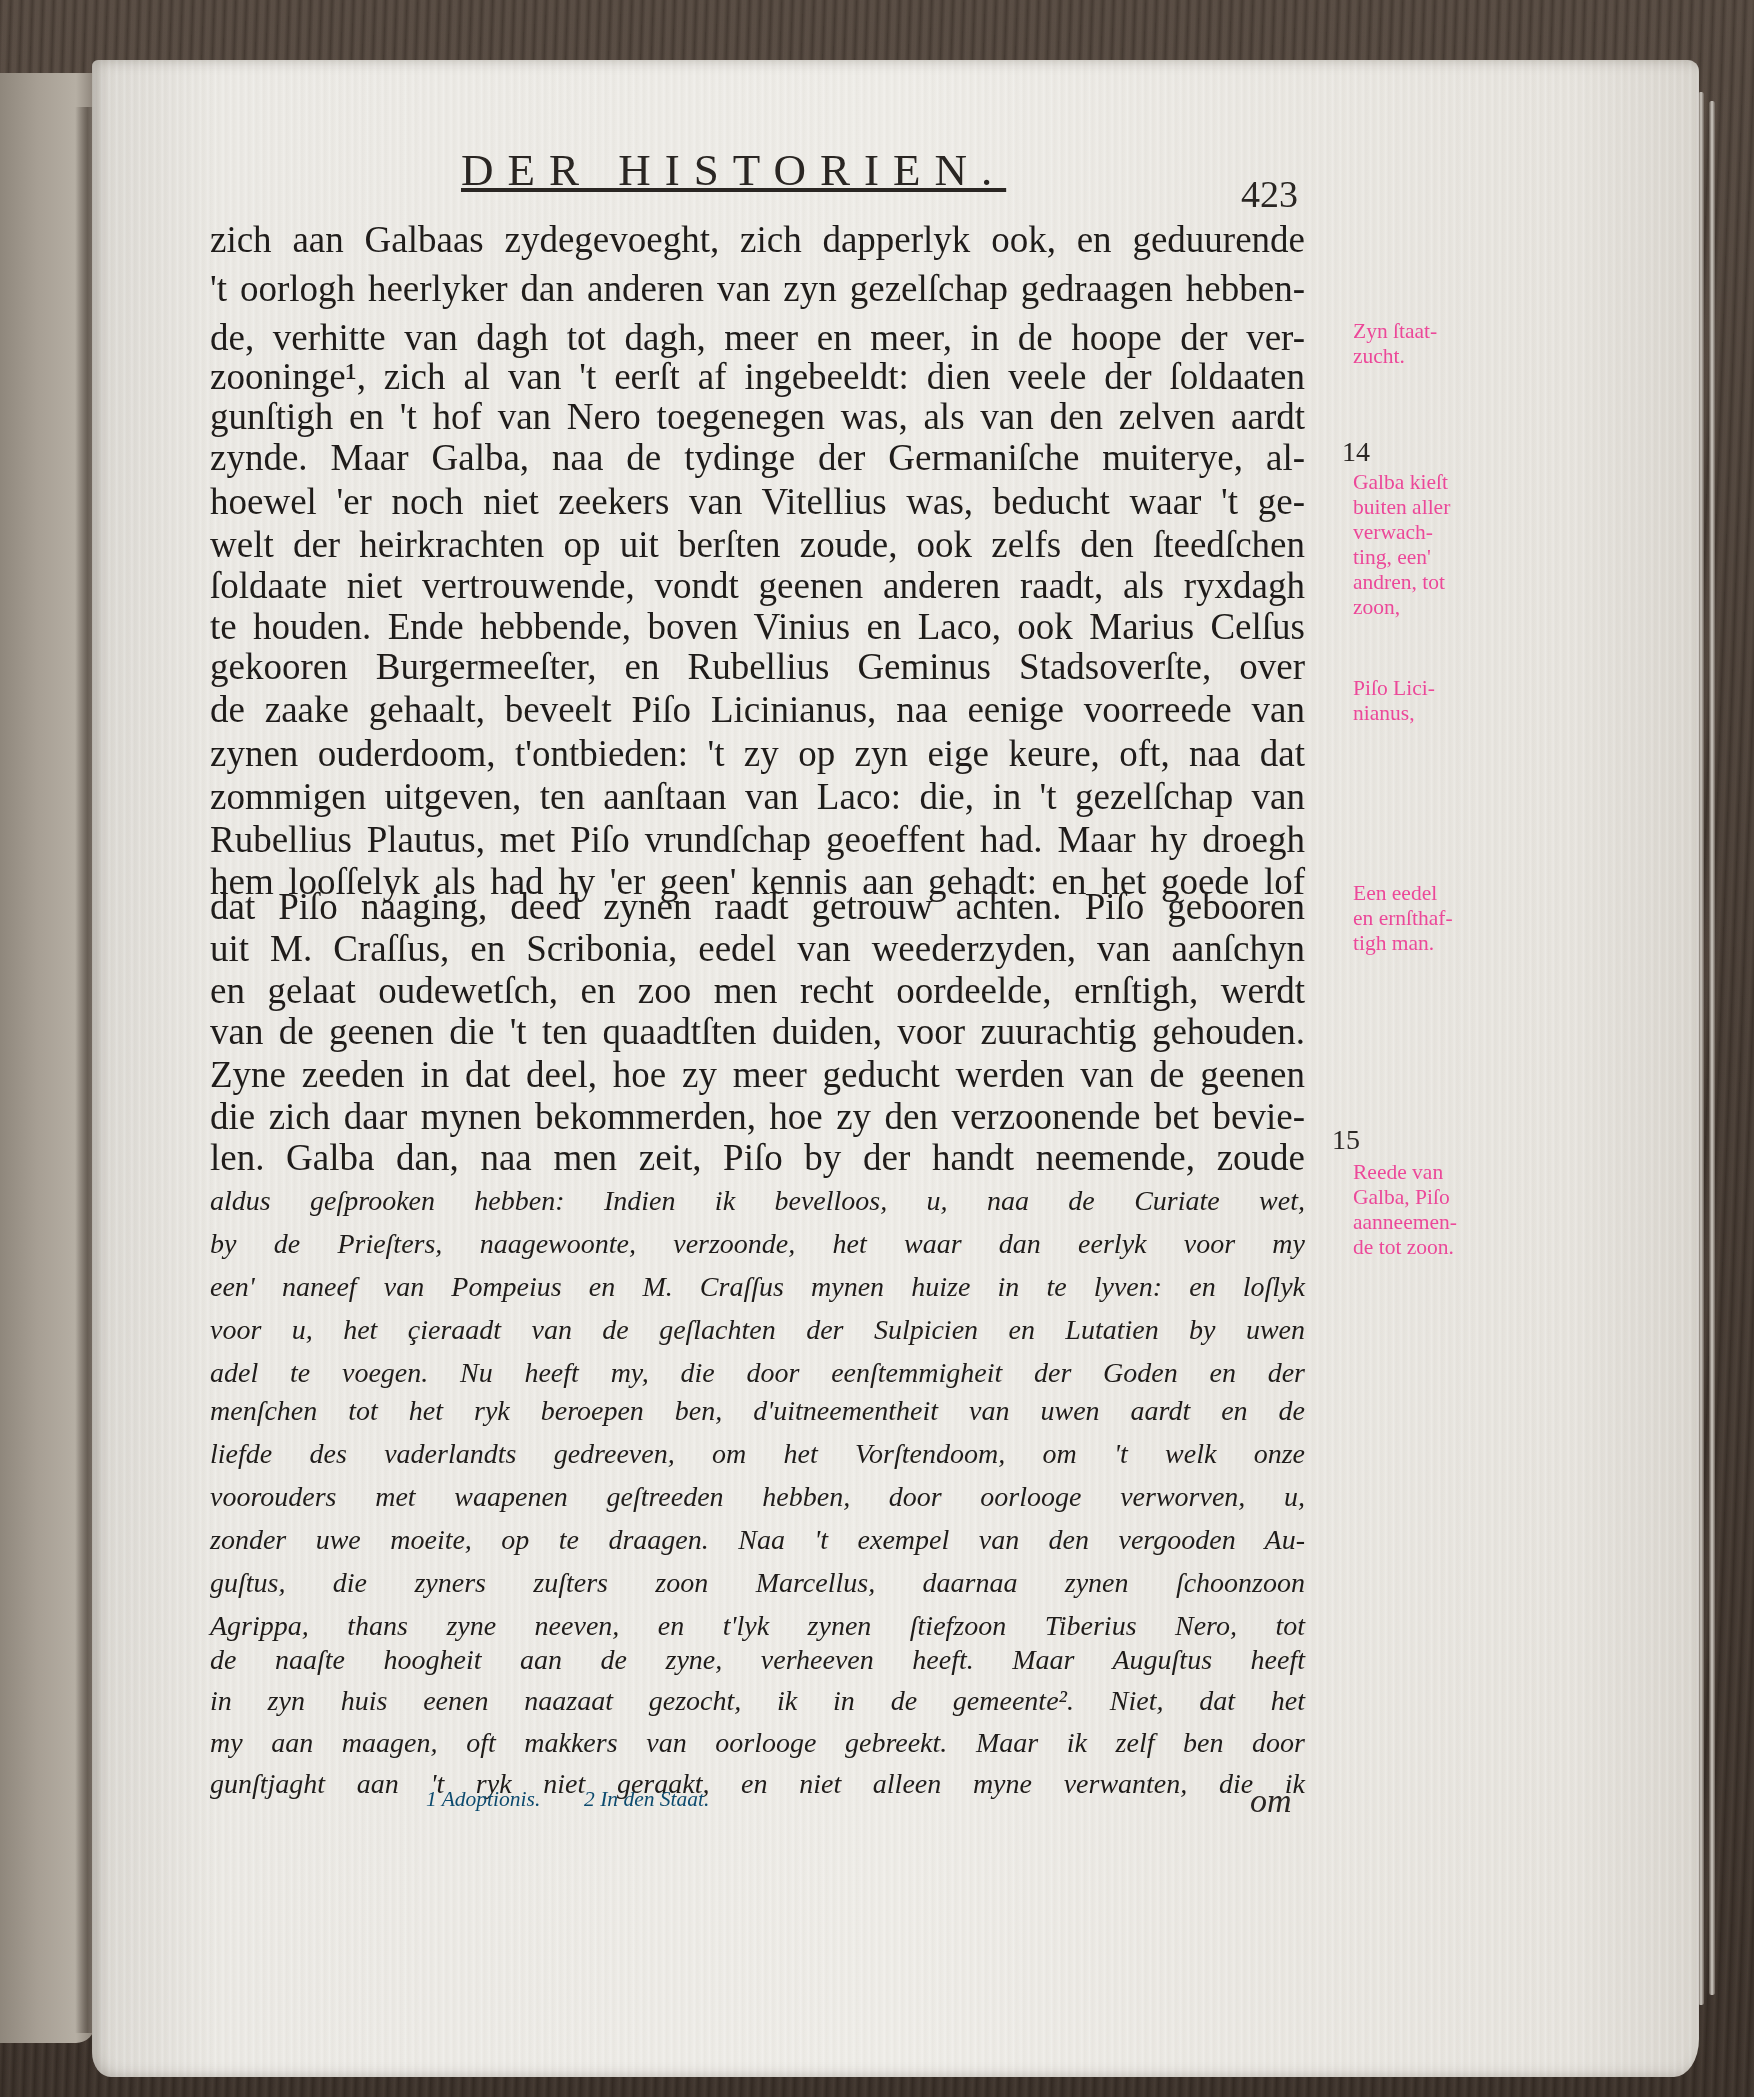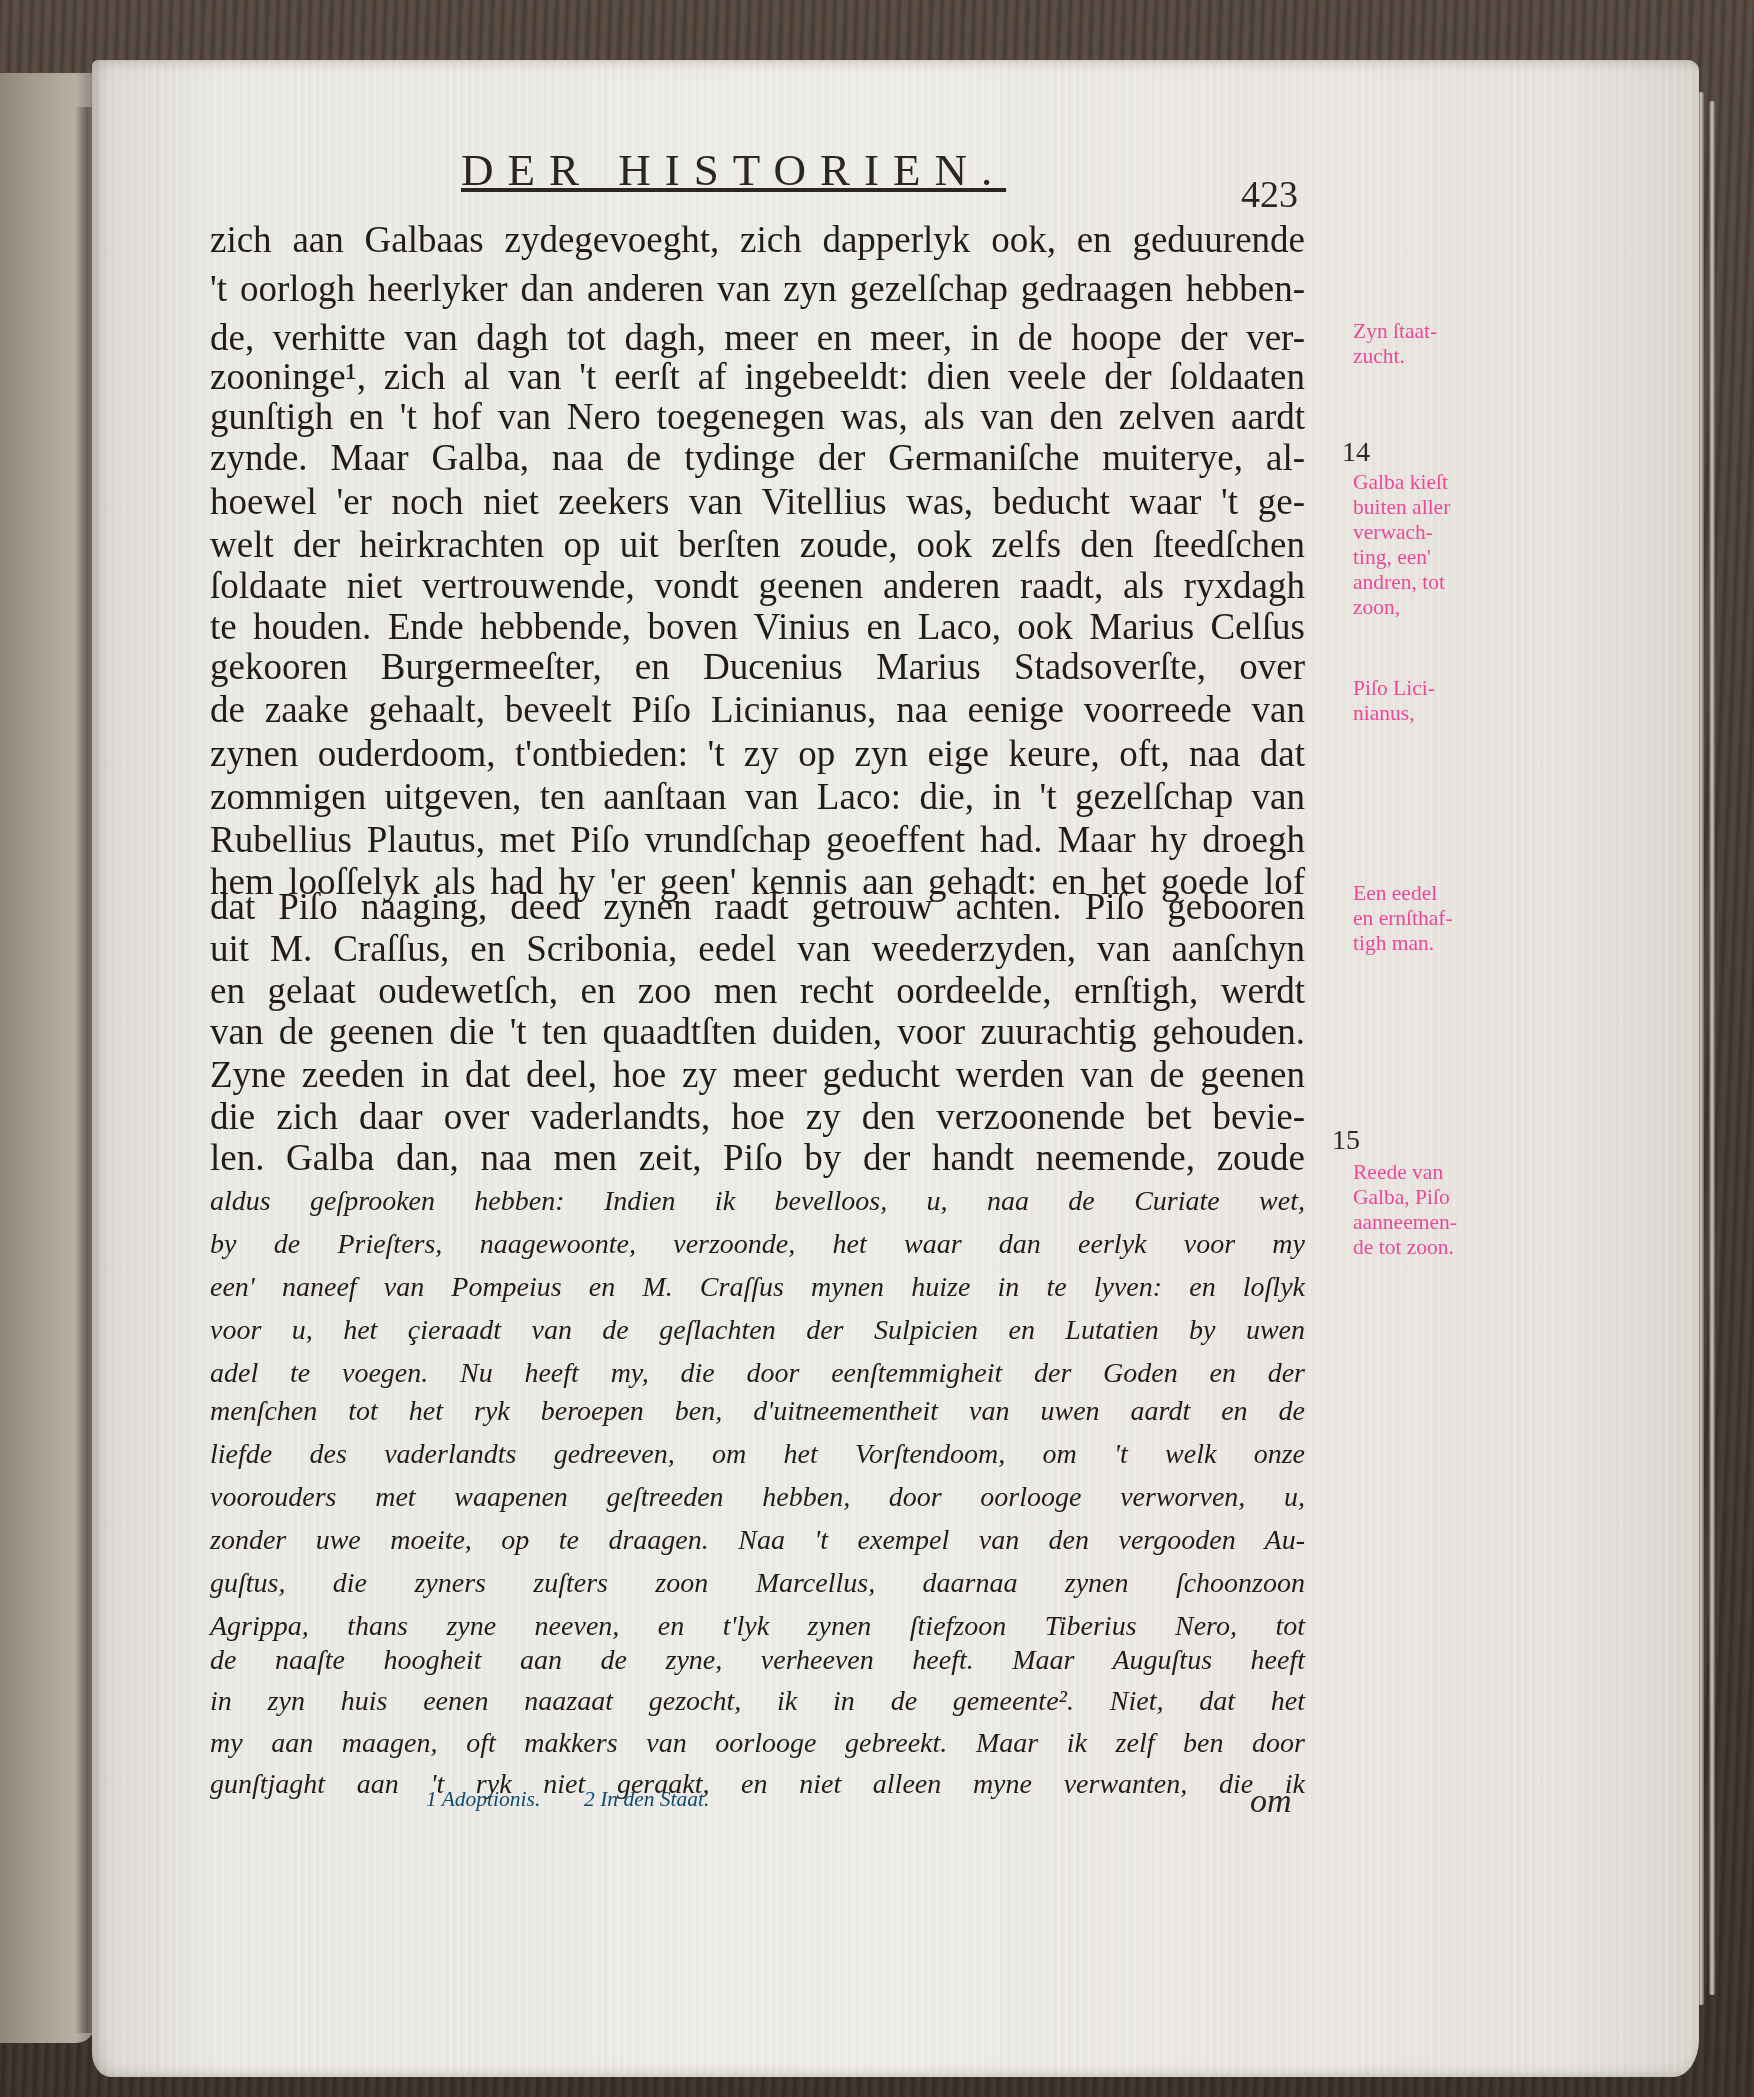--- a/index.html
+++ b/index.html
@@ -76,32 +76,32 @@
   <div class="text-line" style="top:218px">zich aan Galbaas zydegevoeght, zich dapperlyk ook, en geduurende</div>
   <div class="text-line" style="top:267px">'t oorlogh heerlyker dan anderen van zyn gezelſchap gedraagen hebben-</div>
   <div class="text-line" style="top:316px">de, verhitte van dagh tot dagh, meer en meer, in de hoope der ver-</div>
   <div class="text-line" style="top:355px">zooninge¹, zich al van 't eerſt af ingebeeldt: dien veele der ſoldaaten</div>
   <div class="text-line" style="top:395px">gunſtigh en 't hof van Nero toegenegen was, als van den zelven aardt</div>
   <div class="text-line" style="top:436px">zynde. Maar Galba, naa de tydinge der Germaniſche muiterye, al-</div>
   <div class="text-line" style="top:480px">hoewel 'er noch niet zeekers van Vitellius was, beducht waar 't ge-</div>
   <div class="text-line" style="top:523px">welt der heirkrachten op uit berſten zoude, ook zelfs den ſteedſchen</div>
   <div class="text-line" style="top:564px">ſoldaate niet vertrouwende, vondt geenen anderen raadt, als ryxdagh</div>
   <div class="text-line" style="top:605px">te houden. Ende hebbende, boven Vinius en Laco, ook Marius Celſus</div>
-  <div class="text-line" style="top:645px">gekooren Burgermeeſter, en Ducenius Marius Stadsoverſte, over</div>
+  <div class="text-line" style="top:645px">gekooren Burgermeeſter, en Rubellius Geminus Stadsoverſte, over</div>
   <div class="text-line" style="top:688px">de zaake gehaalt, beveelt Piſo Licinianus, naa eenige voorreede van</div>
   <div class="text-line" style="top:732px">zynen ouderdoom, t'ontbieden: 't zy op zyn eige keure, oft, naa dat</div>
   <div class="text-line" style="top:775px">zommigen uitgeven, ten aanſtaan van Laco: die, in 't gezelſchap van</div>
   <div class="text-line" style="top:818px">Rubellius Plautus, met Piſo vrundſchap geoeffent had. Maar hy droegh</div>
   <div class="text-line" style="top:860px">hem looſſelyk als had hy 'er geen' kennis aan gehadt: en het goede lof</div>
   <div class="text-line" style="top:884px; top:885px">dat Piſo naaging, deed zynen raadt getrouw achten. Piſo gebooren</div>
   <div class="text-line" style="top:927px">uit M. Craſſus, en Scribonia, eedel van weederzyden, van aanſchyn</div>
   <div class="text-line" style="top:969px">en gelaat oudewetſch, en zoo men recht oordeelde, ernſtigh, werdt</div>
   <div class="text-line" style="top:1010px">van de geenen die 't ten quaadtſten duiden, voor zuurachtig gehouden.</div>
   <div class="text-line" style="top:1053px">Zyne zeeden in dat deel, hoe zy meer geducht werden van de geenen</div>
-  <div class="text-line" style="top:1095px">die zich daar over vaderlandts, hoe zy den verzoonende bet bevie-</div>
+  <div class="text-line" style="top:1095px">die zich daar mynen bekommerden, hoe zy den verzoonende bet bevie-</div>
   <div class="text-line" style="top:1136px">len. Galba dan, naa men zeit, Piſo by der handt neemende, zoude</div>
   <div class="text-line italic" style="top:1179px">aldus geſprooken hebben: Indien ik bevelloos, u, naa de Curiate wet,</div>
   <div class="text-line italic" style="top:1222px">by de Prieſters, naagewoonte, verzoonde, het waar dan eerlyk voor my</div>
   <div class="text-line italic" style="top:1265px">een' naneef van Pompeius en M. Craſſus mynen huize in te lyven: en loſlyk</div>
   <div class="text-line italic" style="top:1308px">voor u, het çieraadt van de geſlachten der Sulpicien en Lutatien by uwen</div>
   <div class="text-line italic" style="top:1351px">adel te voegen. Nu heeft my, die door eenſtemmigheit der Goden en der</div>
   <div class="text-line italic" style="top:1389px">menſchen tot het ryk beroepen ben, d'uitneementheit van uwen aardt en de</div>
   <div class="text-line italic" style="top:1432px">liefde des vaderlandts gedreeven, om het Vorſtendoom, om 't welk onze</div>
   <div class="text-line italic" style="top:1475px">voorouders met waapenen geſtreeden hebben, door oorlooge verworven, u,</div>
   <div class="text-line italic" style="top:1518px">zonder uwe moeite, op te draagen. Naa 't exempel van den vergooden Au-</div>

